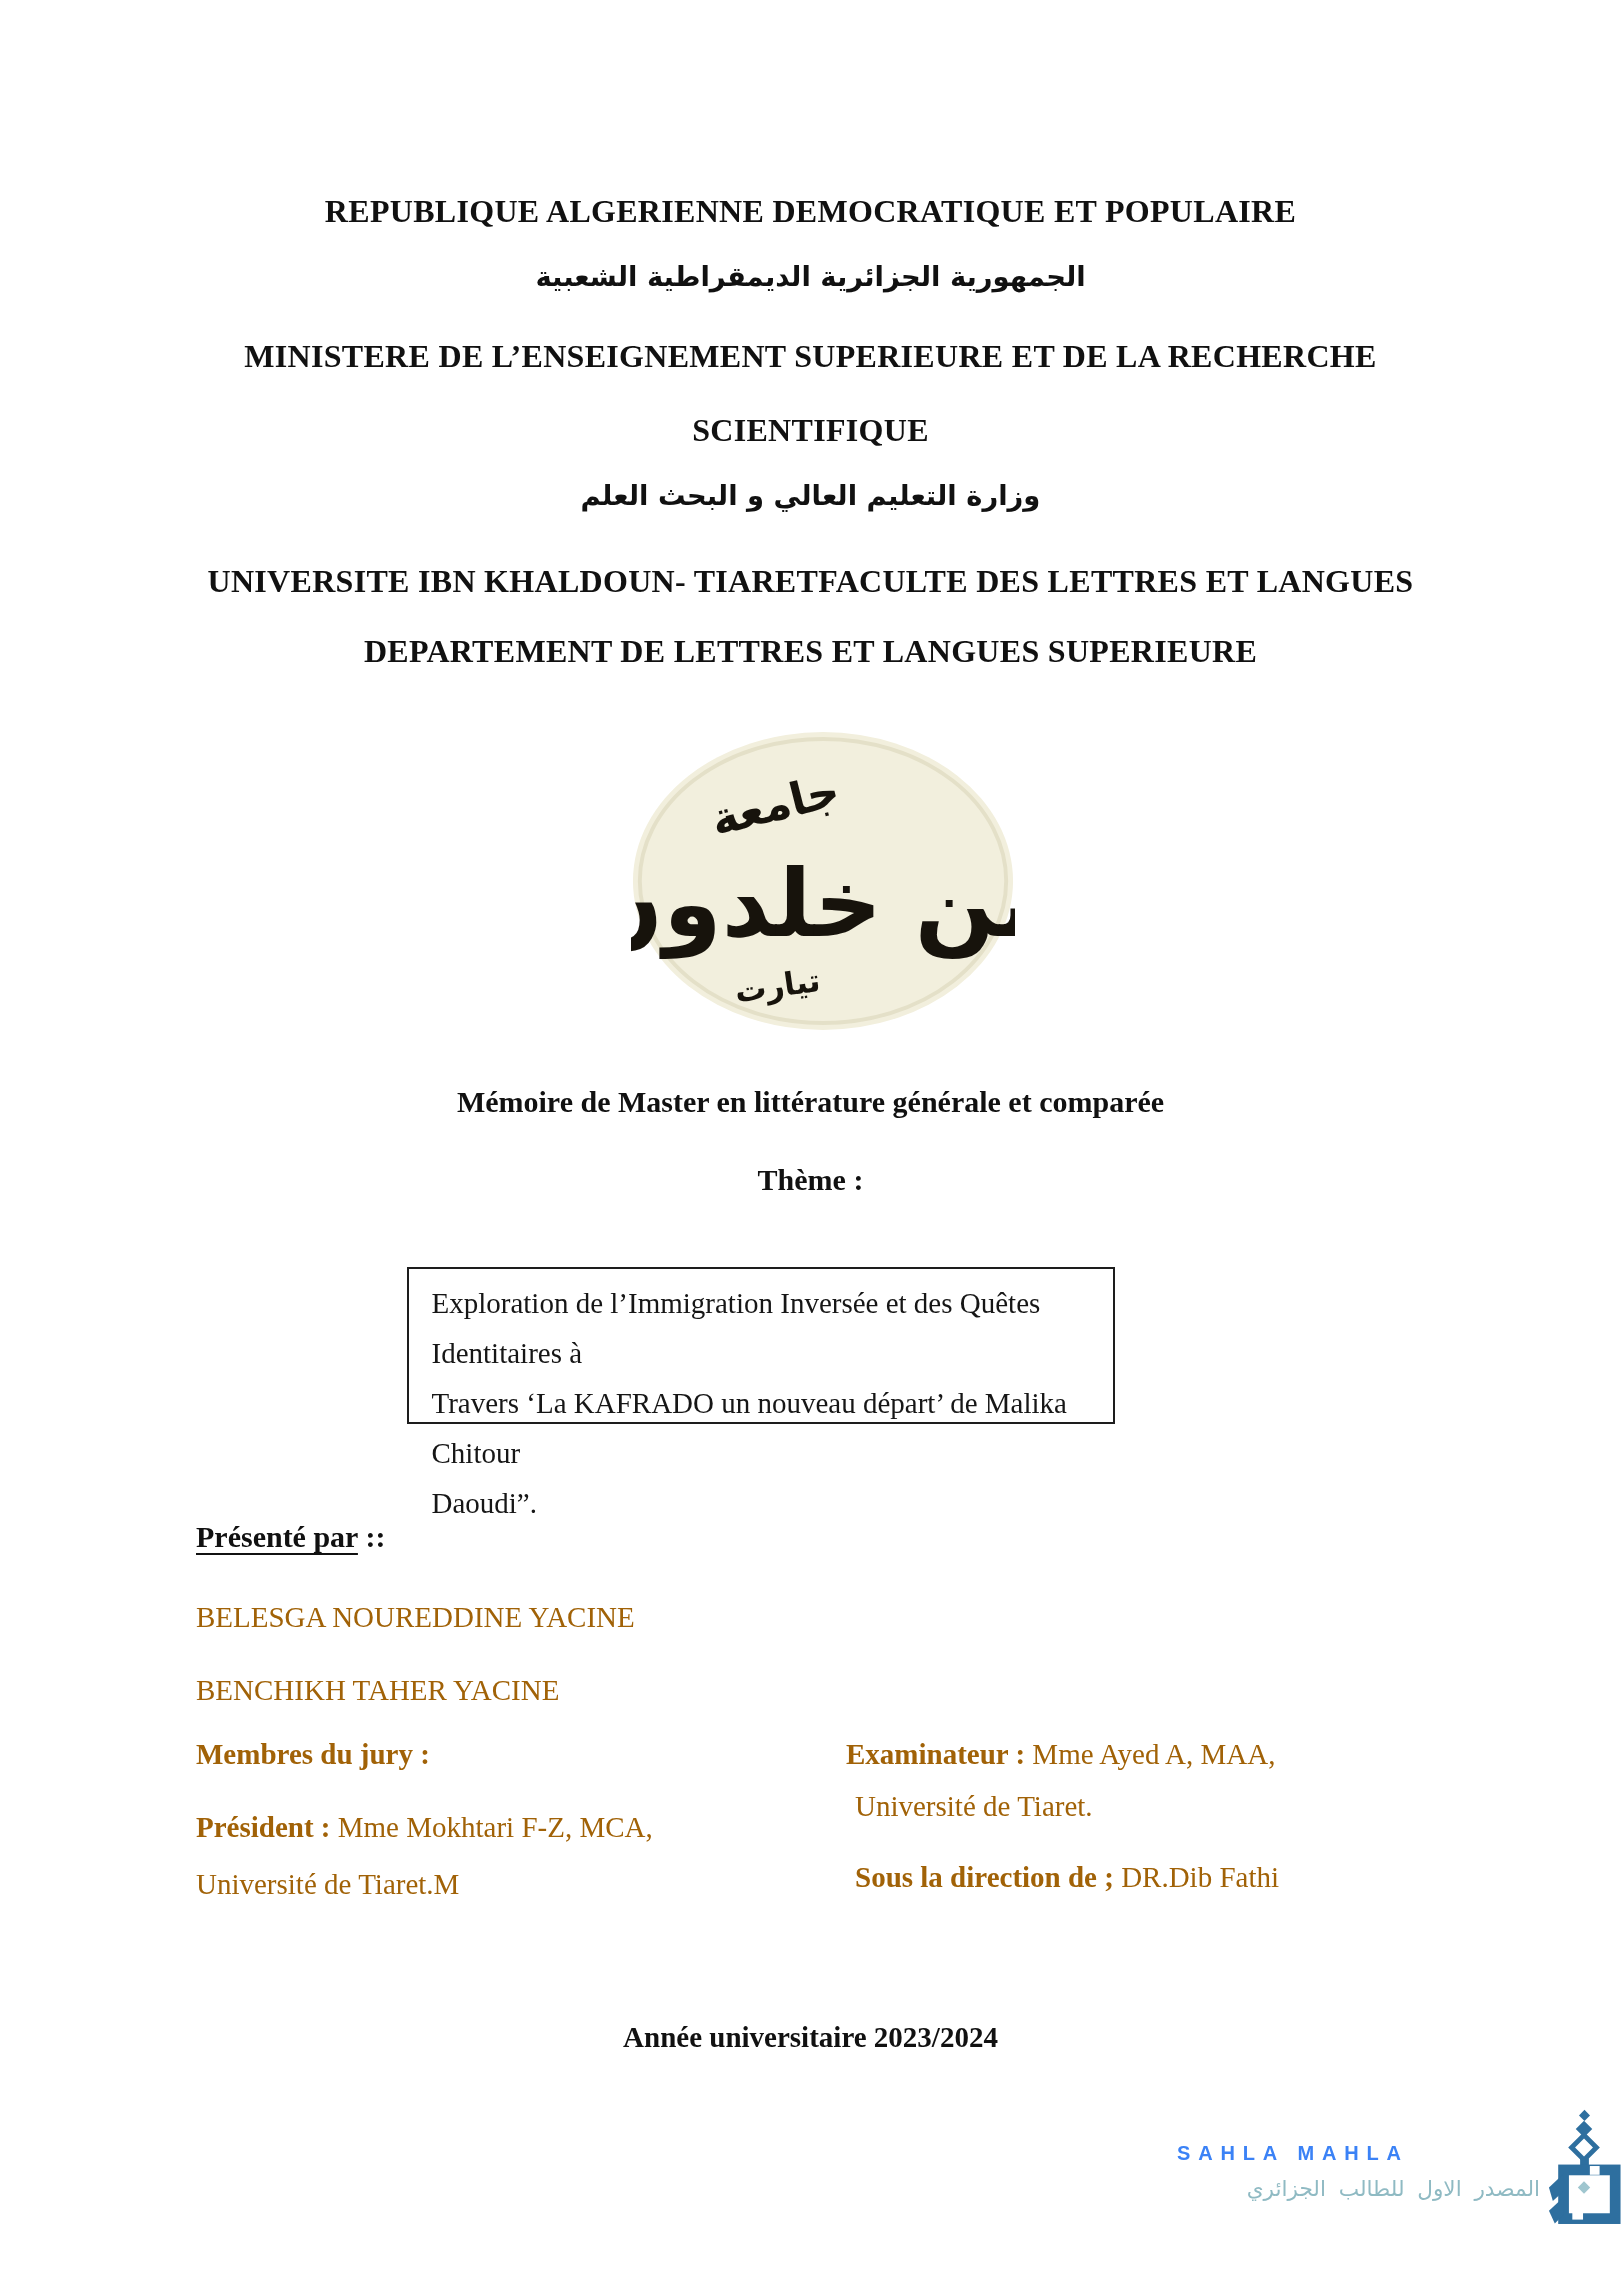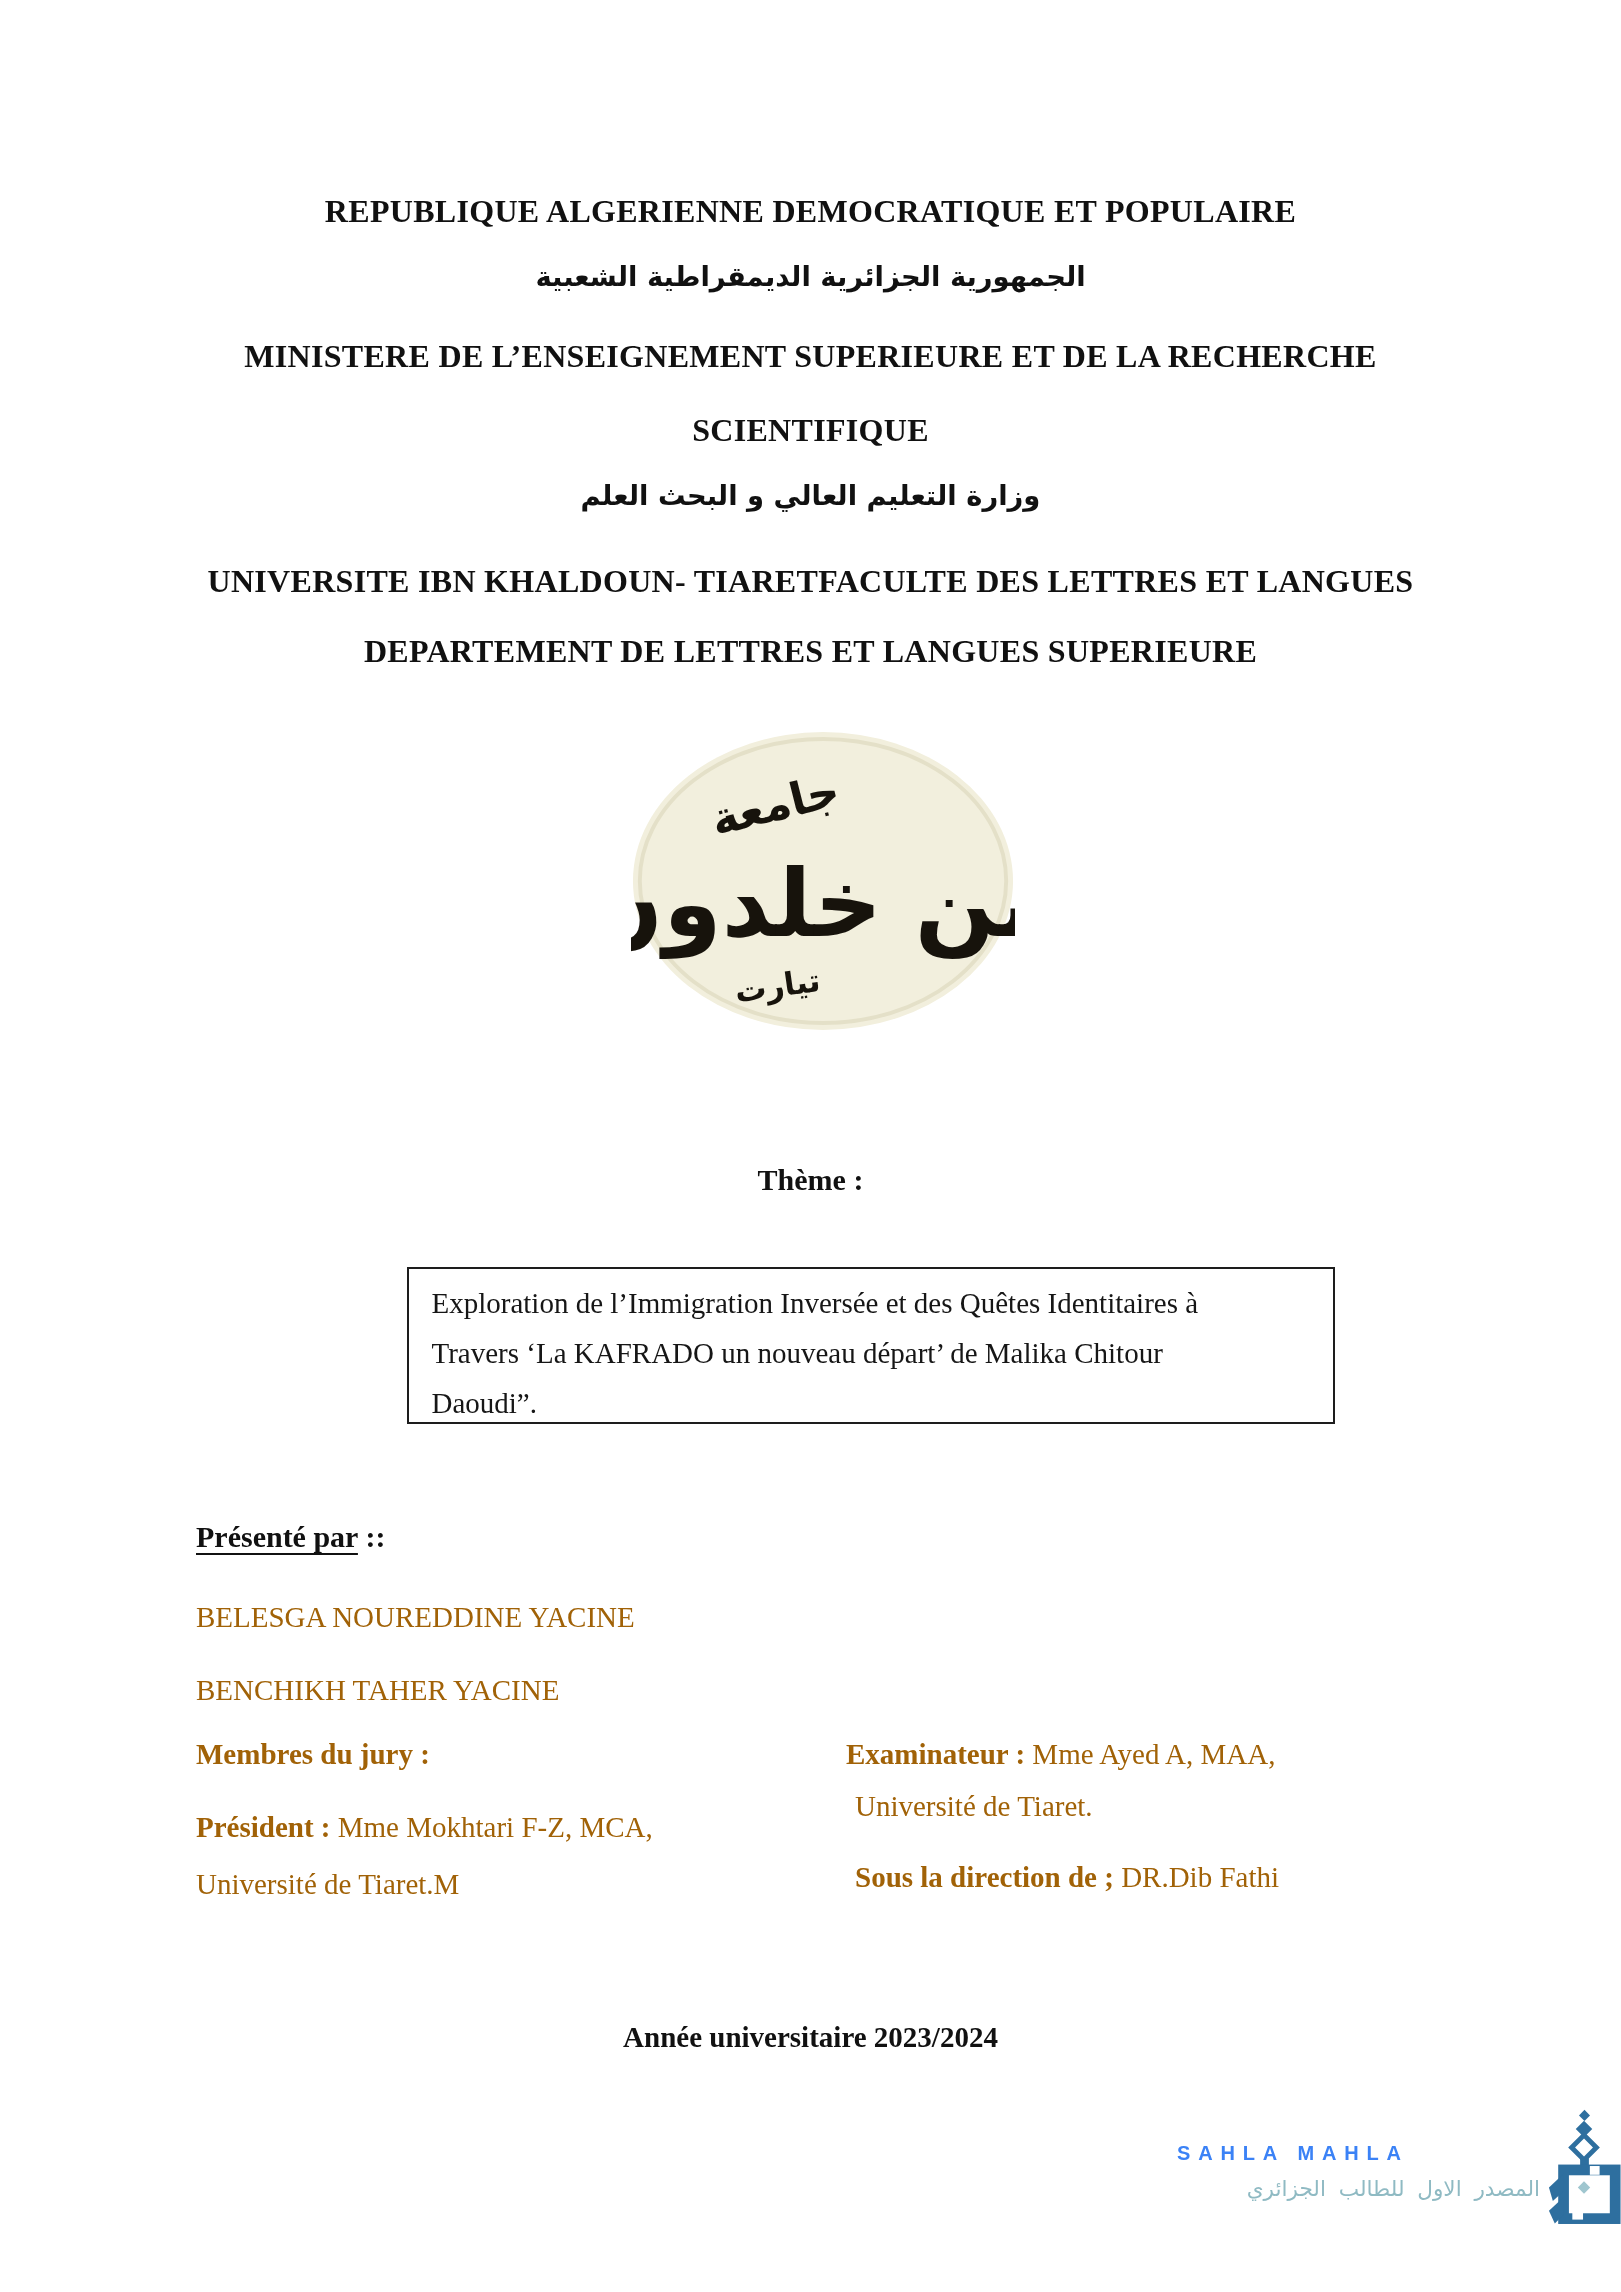--- a/index.html
+++ b/index.html
@@ -17,21 +17,21 @@
     font-weight:bold; font-size:32px; letter-spacing:0.3px;
     white-space:nowrap;
   }
   .ar {
     font-family:"DejaVu Sans", sans-serif;
     font-size:27.4px; font-weight:700;
     direction:rtl;
   }
   .memoire, .theme-heading { font-weight:bold; font-size:30px; }
   .theme-box {
-    left:407px; top:1267px; width:928px; height:157px;
+    left:407px; top:1267px; width:708px; height:157px;
     border:2px solid #1d1d1d; box-sizing:border-box;
     padding:8.8px 17.6px 0 22.5px;
     font-size:29px; line-height:50px; color:#161616;
   }
   .presented { left:196px; top:1520px; font-size:30px; font-weight:bold; }
   .presented .ul { text-decoration:underline; text-decoration-thickness:2px; text-underline-offset:5.9px; }
   .body-line { font-size:29px; color:#a16207; white-space:nowrap; }
   .blabel { font-weight:bold; }
   .annee { top:2021px; font-weight:bold; font-size:29px; }
   .brand-wordmark {
@@ -69,20 +69,21 @@
   <div class="abs seal-wrap">
     <svg viewBox="0 0 392 308" width="384" height="302">
       <ellipse cx="196" cy="154" rx="194" ry="152" fill="#f2efdd"></ellipse>
       <ellipse cx="196" cy="154" rx="187" ry="145" fill="none" stroke="#e4e0c8" stroke-width="4"></ellipse>
       <text class="seal-top-text" x="148" y="92" text-anchor="middle" transform="rotate(-14 148 80)" fill="#17130c">جامعة</text>
       <text class="seal-main-text" x="198" y="210" text-anchor="middle" fill="#17130c">ابن خلدون</text>
       <text class="seal-bottom-text" x="150" y="272" text-anchor="middle" transform="rotate(-8 150 264)" fill="#17130c">تيارت</text>
     </svg>
   </div>
 
+  <div class="abs center memoire" style="top:1085px">Mémoire de Master en littérature générale et comparée</div>
   <div class="abs center theme-heading" style="top:1163px">Thème :</div>
 
   <div class="abs theme-box">
     <div>Exploration de l’Immigration Inversée et des Quêtes Identitaires à</div>
     <div>Travers ‘La KAFRADO un nouveau départ’ de Malika Chitour</div>
     <div>Daoudi”.</div>
   </div>
 
   <div class="abs presented">
     <span class="ul">Présenté par</span><span> ::</span>

